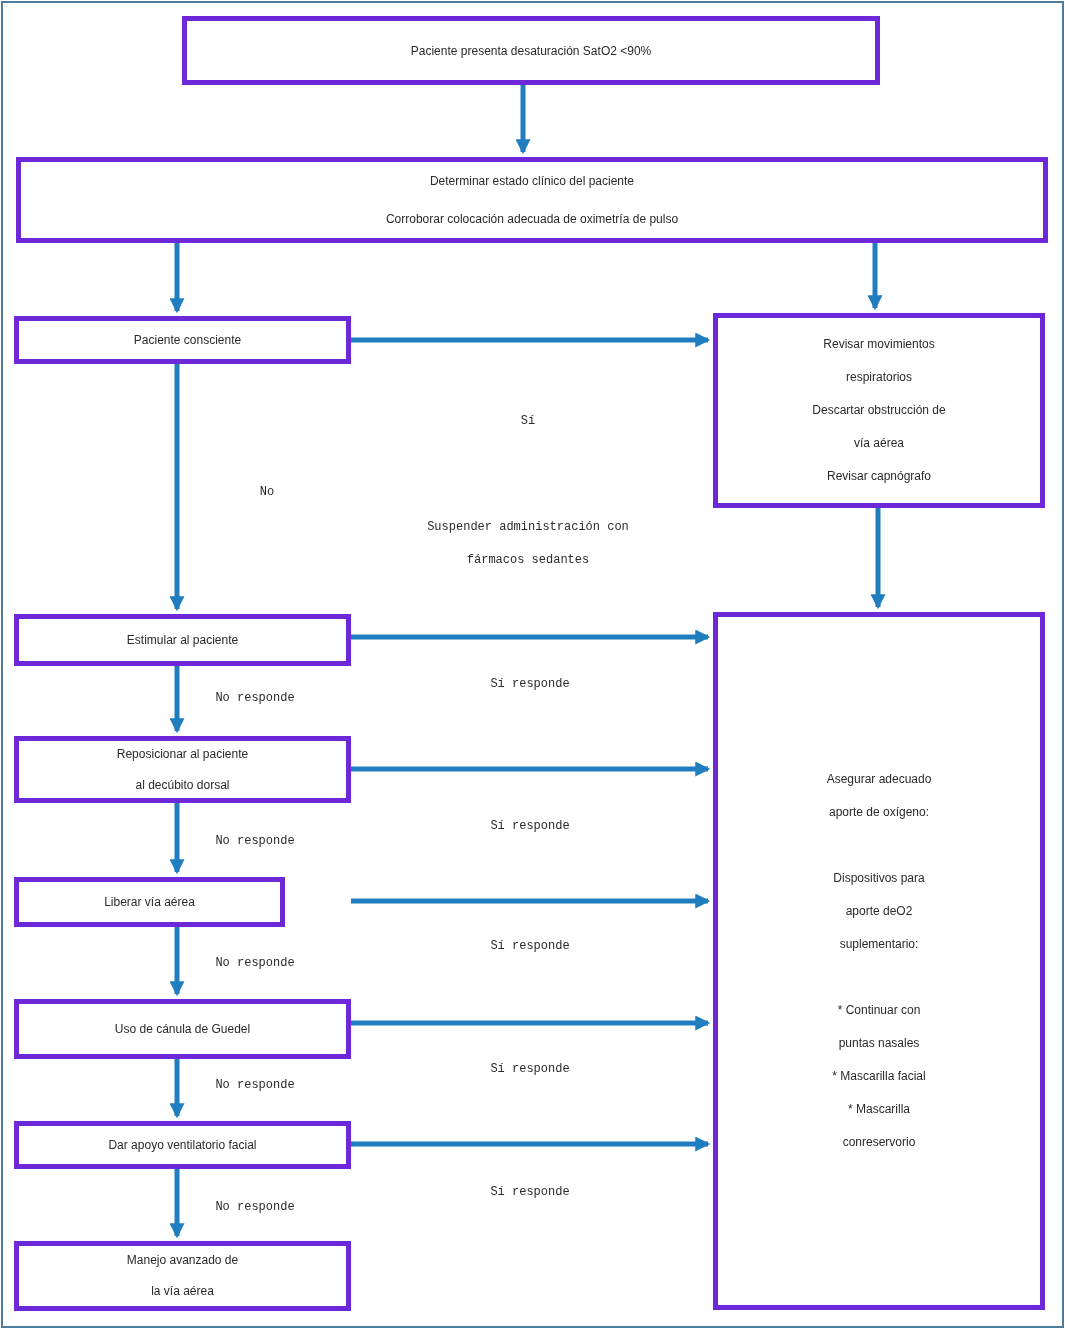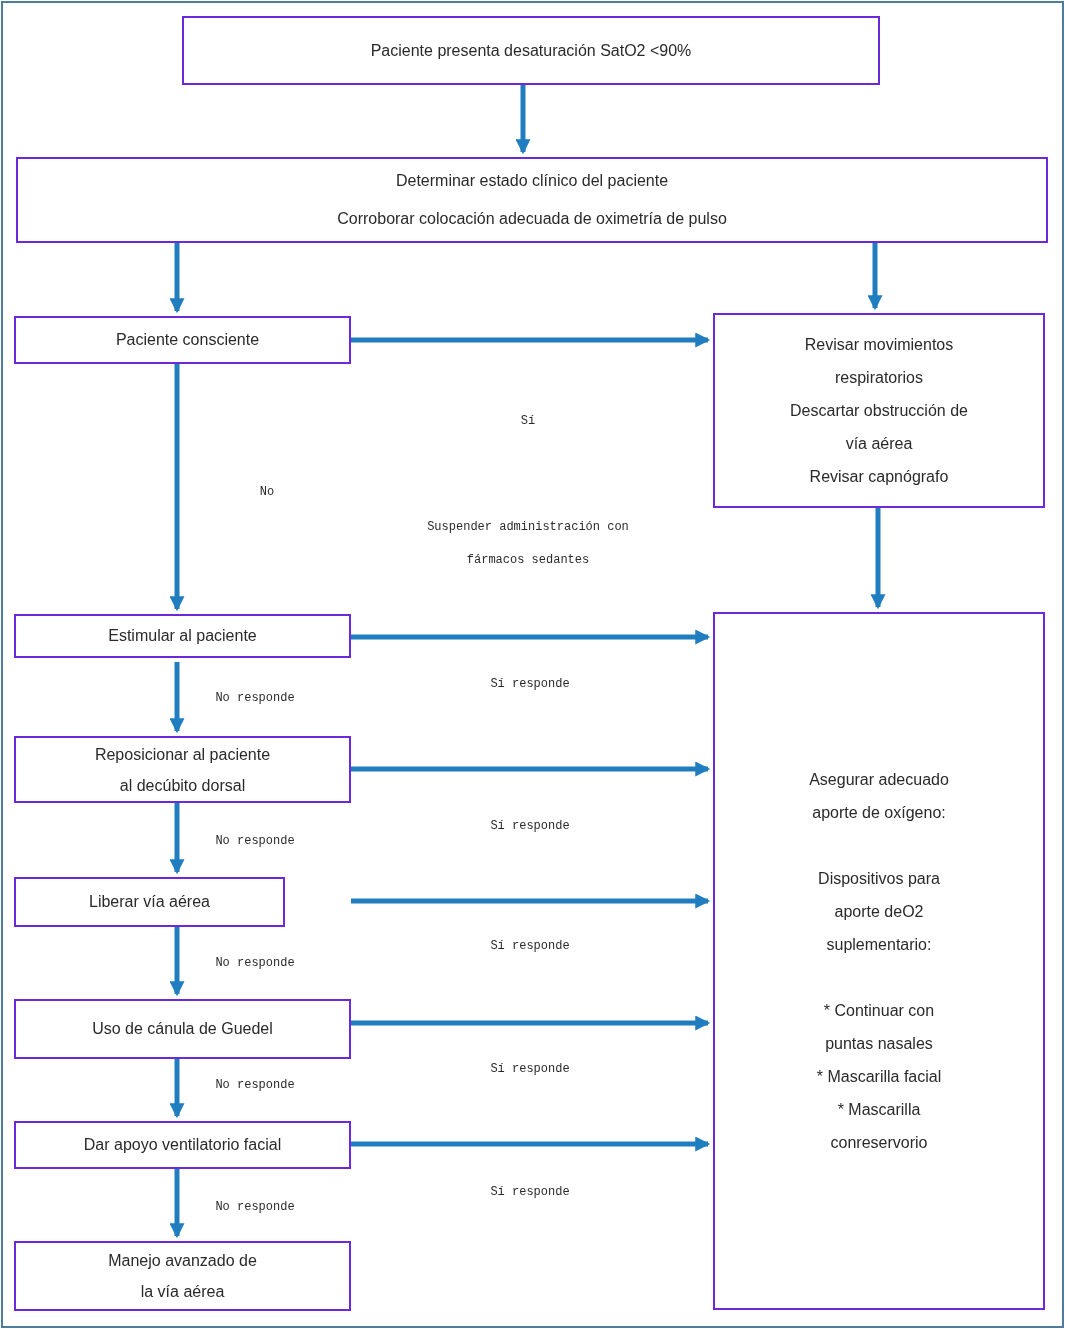--- a/index.html
+++ b/index.html
@@ -20,44 +20,44 @@
   }
   .arrows {
     position: absolute;
     left: 0; top: 0;
     width: 1065px; height: 1329px;
     pointer-events: none;
   }
   .node {
     position: absolute;
     box-sizing: border-box;
-    border: 2px solid #6d28d9;
+    border: 5px solid #6d28d9;
     background: #ffffff;
     display: flex;
     align-items: center;
     justify-content: center;
     text-align: center;
-    font-size: 16px;
+    font-size: 12px;
     line-height: 32px;
     white-space: pre-line;
   }
   .label {
     position: absolute;
     font-size: 12px;
     line-height: 33px;
     text-align: center;
     white-space: pre-line;
     font-family: Liberation Mono, monospace;
   }
   
   #node-start        { left:182px; top:16px;   width:698px;  height:69px;  }
   #node-determine    { left:16px;  top:157px;  width:1032px; height:86px;  line-height:38px; }
   #node-conscious    { left:14px;  top:316px;  width:337px;  height:48px;padding-left:10px;  }
   #node-check        { left:713px; top:313px;  width:332px;  height:195px; line-height:33px; }
-  #node-stimulate    { left:14px;  top:614px;  width:337px;  height:44px;text-align:right;  }
+  #node-stimulate    { left:14px;  top:614px;  width:337px;  height:52px;text-align:right;  }
   #node-reposition   { left:14px;  top:736px;  width:337px;  height:67px;  line-height:31px; }
   #node-airway       { left:14px;  top:877px;  width:271px;  height:50px;  }
   #node-guedel       { left:14px;  top:999px;  width:337px;  height:60px;  }
   #node-ventilation  { left:14px;  top:1121px; width:337px;  height:48px;  }
   #node-advanced     { left:14px;  top:1241px; width:337px;  height:70px;  line-height:31px; }
   #node-oxygen       { left:713px; top:612px;  width:332px;  height:698px; line-height:33px; }
   
   #label-si          { left:478px; top:405px;  width:100px; }
   #label-no          { left:217px; top:476px;  width:100px; }
   #label-suspend     { left:328px; top:511px;  width:400px; }

